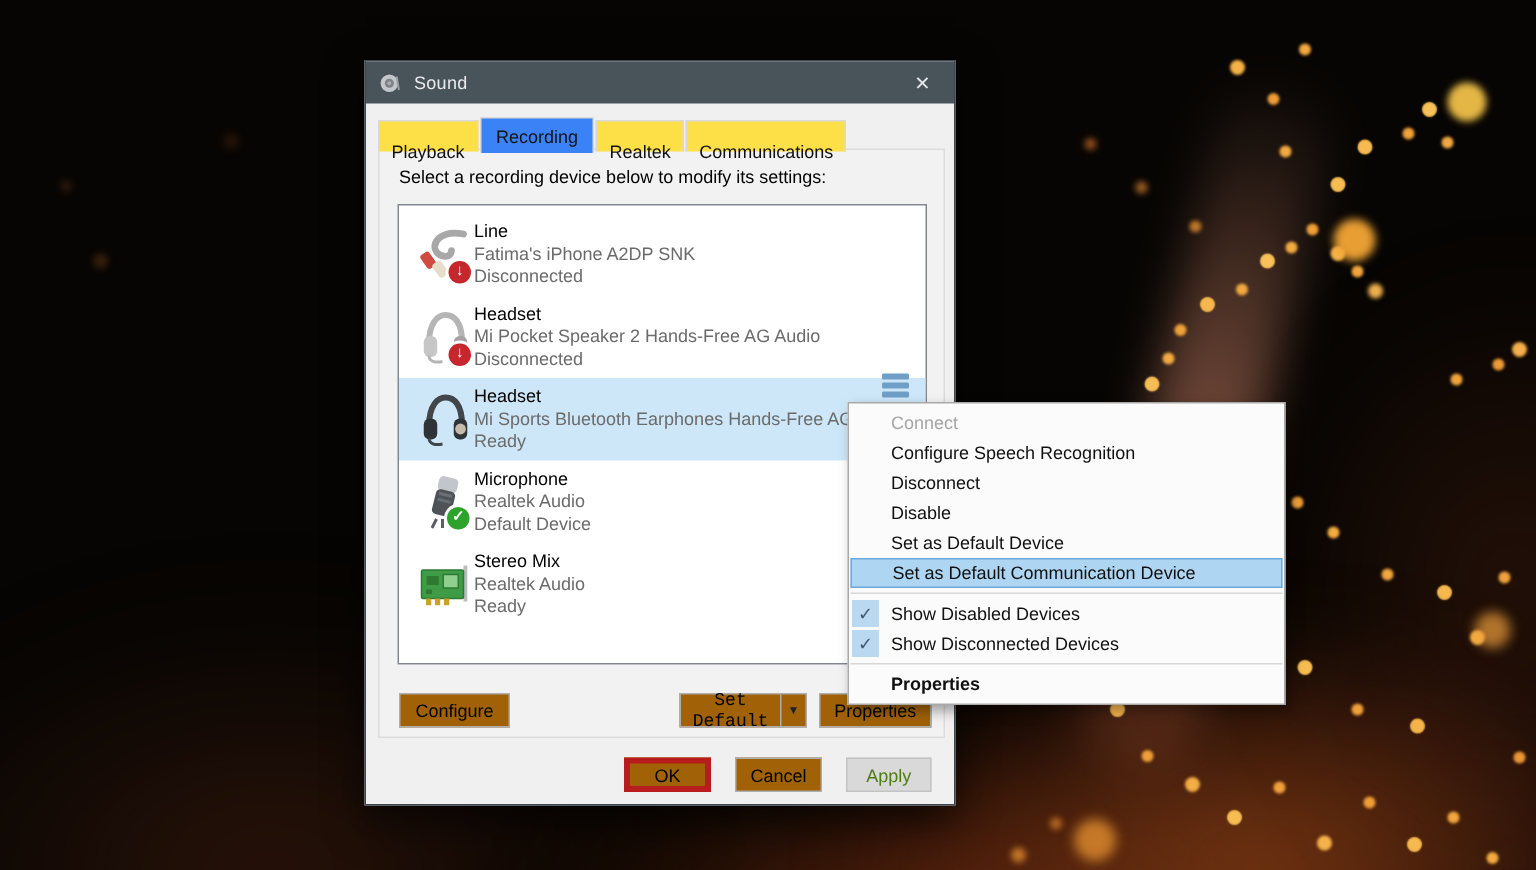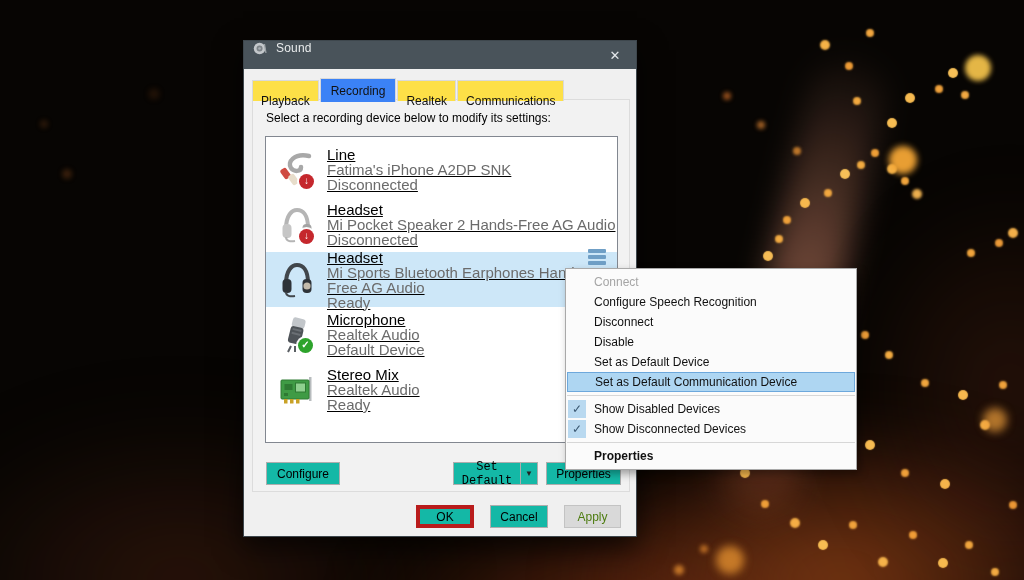--- a/index.html
+++ b/index.html
@@ -40,21 +40,21 @@
     63px 170px 5px 1px rgba(150,80,30,.35), 40px 120px 5px 0 rgba(130,70,25,.3), 150px 90px 6px 1px rgba(120,60,20,.3); }
   .bokeh2 { width:16px; height:16px; box-shadow:
     895px 152px 6px 6px rgba(244,166,54,.95), 970px 60px 5px 5px rgba(240,192,74,.95),
     683px 307px 4px 3px rgba(232,149,58,.9), 987px 412px 8px 4px rgba(240,160,60,.7),
     722px 552px 8px 6px rgba(235,150,50,.75), 634px 294px 6px 2px rgba(200,110,40,.6); }
 
   
   .dialog { position:absolute; left:243px; top:40px; width:394px; height:497px;
             background:#f0f0f0; border:1px solid #3e474d; box-shadow:0 10px 26px rgba(0,0,0,.65); z-index:5; }
   .titlebar { position:absolute; left:0; top:0; width:100%; height:28px; background:#49535a;
-              display:flex; align-items:flex-start; color:#e9ebec; }
+              display:flex; align-items:center; color:#e9ebec; }
   .title-icon { width:15px; height:15px; margin-left:9px; }
   .title-text { font-size:12px; margin-left:8px; letter-spacing:.2px; }
   .close-btn { margin-left:auto; width:42px; height:28px; display:flex; align-items:center; justify-content:center;
                color:#e2e6e9; font-size:13px; cursor:default; }
 
   .tabs { position:absolute; left:8px; top:37px; display:flex; align-items:flex-end; z-index:3; }
   .tab { font-size:12px; color:#111; background:#fde047; border:1px solid #d9d9d9; border-bottom:none;
          padding:13px 8px 4px; margin-right:1px; height:21px; }
   .tab.active { background:#3b82f6; height:24px; padding:5px 10px 5px; margin-bottom:-1px; }
 
@@ -66,25 +66,25 @@
   .device-list { position:absolute; left:21px; top:95px; width:353px; height:307px;
                  background:#fff; border:1px solid #828790; padding-top:5px; overflow:hidden; }
   .device-row { height:55px; display:flex; align-items:center; }
   .device-row.selected { background:#cde7f8; }
   .device-icon { position:relative; width:38px; height:38px; margin-left:12px; flex:0 0 38px; }
   .badge { position:absolute; width:15px; height:15px; border-radius:50%; display:flex; align-items:center;
            justify-content:center; color:#fff; font-size:10px; font-weight:bold; line-height:1;
            box-shadow:0 0 0 2px rgba(255,255,255,.95); }
   .badge.red { background:#c5272d; left:21px; top:23px; }
   .badge.green { background:#2da32b; left:20px; top:22px; }
-  .device-text { margin-left:11px; line-height:15px; font-size:15px;text-decoration:underline; }
+  .device-text { line-height:15px; font-size:12px; }
   .device-name { color:#000; }
   .device-desc, .device-status { color:#6b6b6b; }
 
-  .btn { position:absolute; height:23px; background:#14b8a6; border:1px solid #adadad;
+  .btn { position:absolute; height:23px; background:#a16207; border:1px solid #adadad;
          font-size:12px; color:#000; display:flex; align-items:center; justify-content:center; }
   .btn-configure { left:22px; top:421px; width:74px; }
   .btn-setdefault { left:209px; top:421px; width:85px; padding:0; }
   .sd-label { flex:1; text-align:center;font-family:Liberation Mono, monospace; }
   .sd-arrow { width:17px; align-self:stretch; border-left:1px solid #adadad; display:flex;
               align-items:center; justify-content:center; font-size:8px; color:#222; }
   .btn-properties { left:302px; top:421px; width:75px; }
   .btn-ok { left:172px; top:464px; width:58px; border:4px solid #b91c1c; }
   .btn-cancel { left:246px; top:464px; width:58px; }
   .btn-apply { left:320px; top:464px; width:57px; background:#d9d9d9; border-color:#c3c3c3; color:#4d7c0f; }

